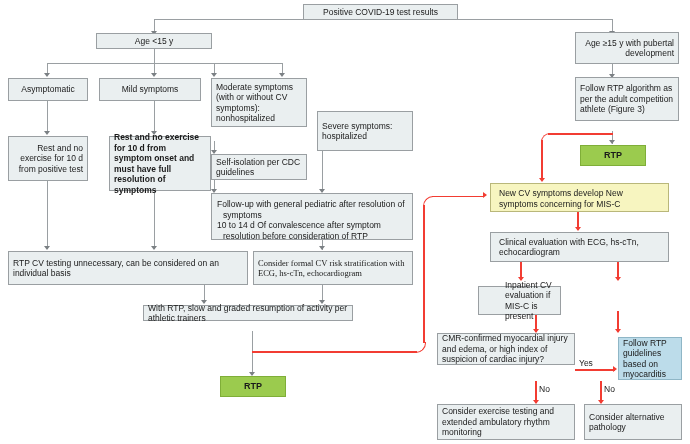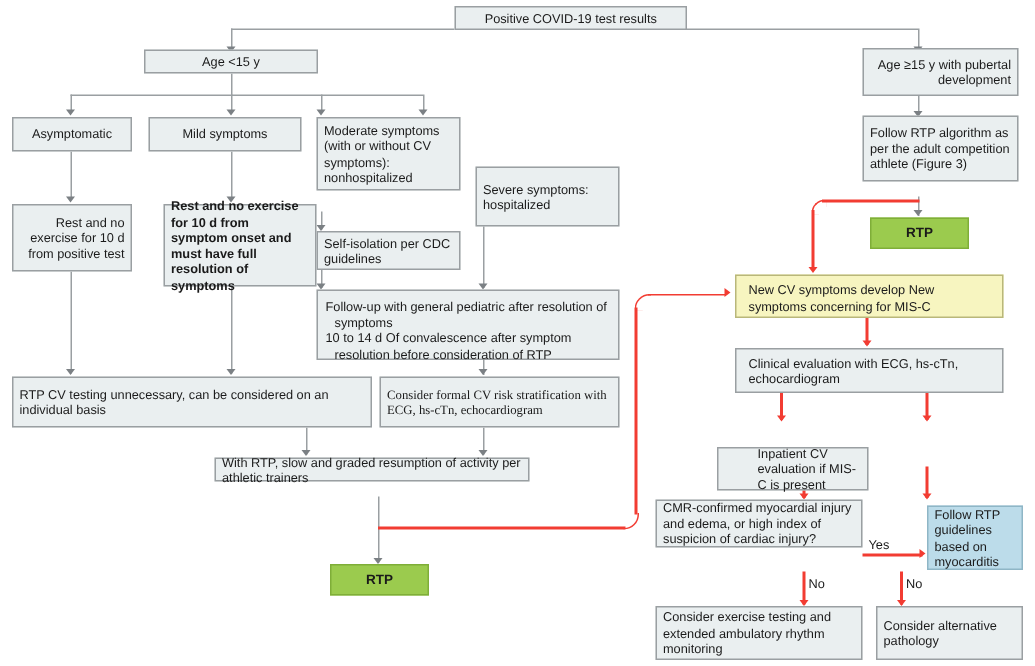--- a/index.html
+++ b/index.html
@@ -162,21 +162,21 @@
 
   <div class="node green vc center" style="left:220px;top:376px;width:66px;height:21px;">RTP</div>
 
   <div class="node yellow" style="left:490px;top:183px;width:179px;height:29px;padding:4px 8px;">
     <span>New CV symptoms develop</span>
     <span>New symptoms concerning for MIS-C</span>
   </div>
 
   <div class="node vl" style="left:490px;top:232px;width:179px;height:30px;padding:3px 8px;">Clinical evaluation with ECG, hs-cTn, echocardiogram</div>
 
-  <div class="node vl" style="left:478px;top:298px;width:101px;height:29px;padding-left:26px;">Inpatient CV evaluation if MIS-C is present</div>
+  <div class="node vl" style="left:478px;top:286px;width:83px;height:29px;padding-left:26px;">Inpatient CV evaluation if MIS-C is present</div>
 
 
   <div class="node vl" style="left:437px;top:333px;width:138px;height:32px;">CMR-confirmed myocardial injury and edema, or high index of suspicion of cardiac injury?</div>
 
   <div class="node blue vl" style="left:618px;top:337px;width:64px;height:43px;">Follow RTP guidelines based on myocarditis</div>
 
   <div class="node vl" style="left:437px;top:404px;width:138px;height:36px;">Consider exercise testing and extended ambulatory rhythm monitoring</div>
 
   <div class="node vl" style="left:584px;top:404px;width:98px;height:36px;">Consider alternative pathology</div>
 

